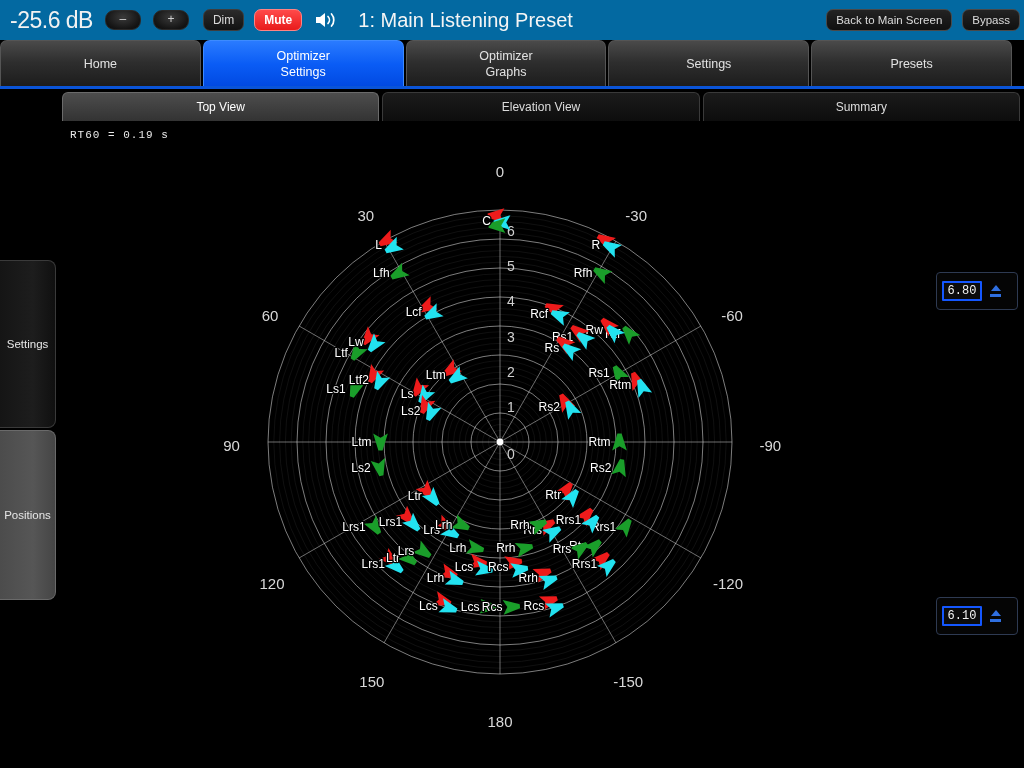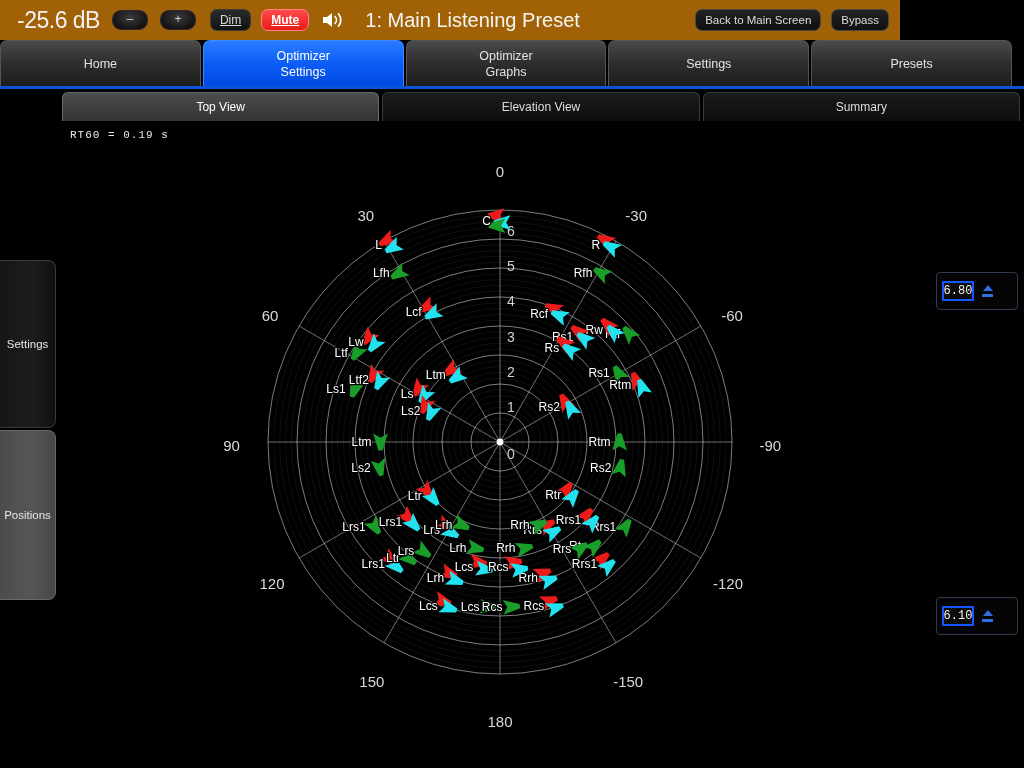--- a/index.html
+++ b/index.html
@@ -7,36 +7,36 @@
   html, body {
     width: 1024px; height: 768px;
     background: #000; overflow: hidden;
     font-family: "Liberation Sans", sans-serif;
     color: #e8e8e8;
   }
   #app { position: relative; width: 1024px; height: 768px; background: #000; }
 
   
   .topbar {
-    position: absolute; left: 0; top: 0; width: 900px; height: 40px;
-    background: #a16207; display: flex; align-items: center; padding: 0 11px;
+    position: absolute; left: 0; top: 0; width: 1024px; height: 40px;
+    background: #0369a1; display: flex; align-items: center; padding: 0 4px;
   }
   .vol-readout { font-size: 23px; color: #f2f2f2; letter-spacing: -0.5px; margin-left: 6px; }
   .rocker {
     width: 36px; height: 20px; margin-left: 12px; border-radius: 9px;
     background: radial-gradient(ellipse at 50% 35%, #3a3a3a 0%, #151515 70%, #0a0a0a 100%);
     border: 1px solid #2a2a2a;
     display: flex; align-items: center; justify-content: center;
     color: #cfcfcf; font-size: 12px; line-height: 1;
   }
   .rocker span { display:block; transform: translateY(-1px); }
   .pillbtn {
     margin-left: 14px; padding: 3px 9px; border-radius: 7px;
     background: linear-gradient(#2b2b2b, #121212);
-    border: 1px solid #3d3d3d; color: #d8d8d8; font-size: 12px; line-height: 1.2; text-decoration: underline;
+    border: 1px solid #3d3d3d; color: #d8d8d8; font-size: 12px; line-height: 1.2;
   }
   .pillbtn.mute {
     background: linear-gradient(#ff4a4a, #e81b1b);
     border: 1px solid #ff8383; color: #fff; font-weight: bold;
     margin-left: 10px;
   }
   .spk-icon { margin-left: 12px; width: 26px; height: 20px; position: relative; }
   .preset-title { margin-left: 18px; font-size: 20px; color: #f5f5f5; }
   .topbar-right { margin-left: auto; display: flex; align-items: center; }
   .ghostbtn {
@@ -96,21 +96,21 @@
 
   .axlabel { fill: #d8d8d8; font-family: "Liberation Sans", sans-serif; font-size: 15px; }
   .rlabel  { fill: #d0d0d0; font-family: "Liberation Sans", sans-serif; font-size: 14px; }
   .spklabel{ fill: #ffffff; font-family: "Liberation Sans", sans-serif; font-size: 12px;
              paint-order: stroke; stroke: #000; stroke-width: 2.4px; stroke-linejoin: round; }
 
   
   .spinbox { position: absolute; width: 82px; height: 38px; border: 1px solid #2e3a52; border-radius: 4px;
              background: #050505; display:flex; align-items:center; padding-left: 5px; }
   .spinfield {
-    width: 32px; height: 20px; background: #0c0c0c; border: 2px solid #1457ff;
+    width: 40px; height: 20px; background: #0c0c0c; border: 2px solid #1457ff;
     color: #f2f2f2; font-family: "Liberation Mono", monospace; font-size: 12px;
     display:flex; align-items:center; justify-content:center; border-radius: 1px;
   }
   .spinarrows { margin-left: 8px; display:flex; flex-direction:column; align-items:center; gap:3px; }
   .spinarrows .up { width:0;height:0;border-left:5px solid transparent;border-right:5px solid transparent;border-bottom:6px solid #2f6fe0; }
   .spinarrows .bar { width:11px;height:3px;background:#2f6fe0; }
 </style>
 </head>
 <body>
 

